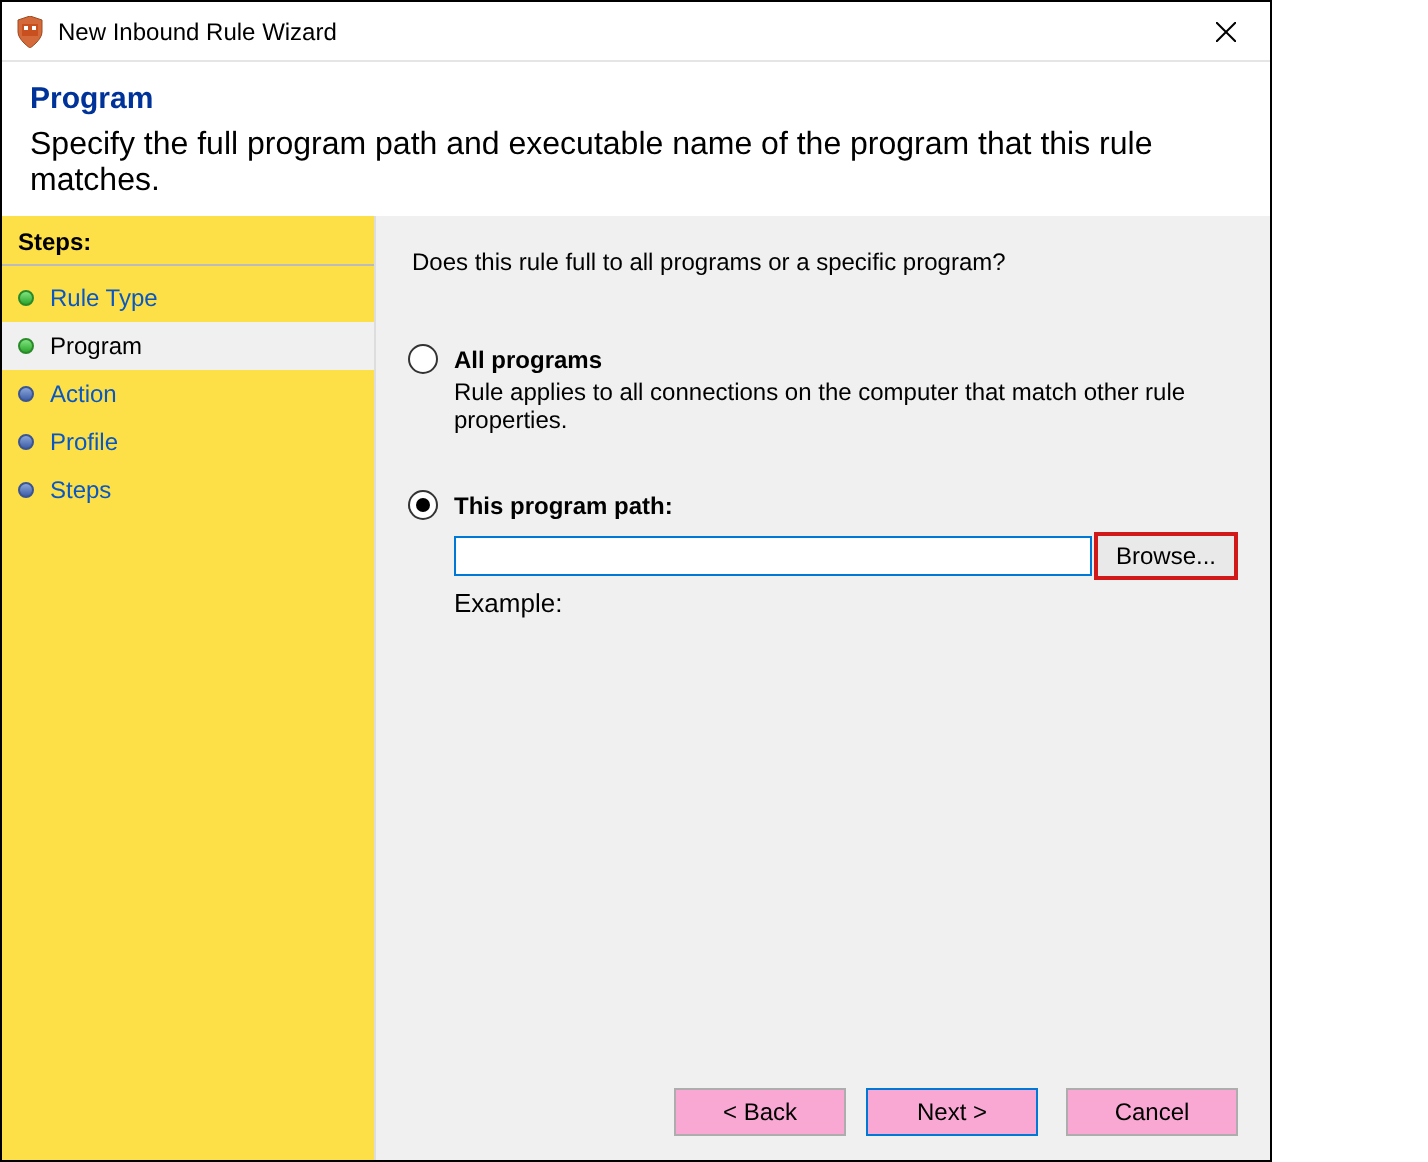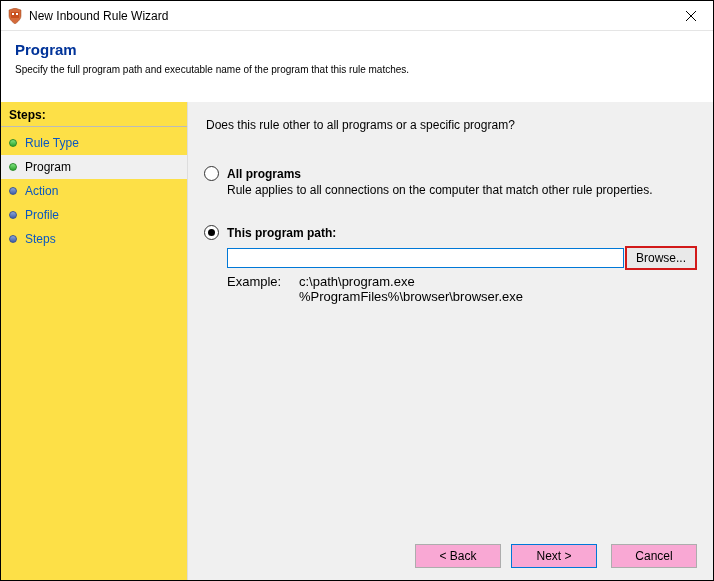--- a/index.html
+++ b/index.html
@@ -4,21 +4,21 @@
 <style>
   html, body {
     margin: 0;
     padding: 0;
     font-family: "Segoe UI", Tahoma, sans-serif;
     font-size: 12px;
     background: #fff;
     color: #000;
   }
   .window {
-    width: 714px;
+    width: 636px;
     height: 581px;
     border: 1px solid #000;
     box-sizing: border-box;
     display: flex;
     flex-direction: column;
     background: #fff;
   }
   
   .titlebar {
     height: 30px;
@@ -52,23 +52,23 @@
   .header {
     padding: 10px 14px 8px 14px;
   }
   .header .page-title {
     color: #003399;
     font-size: 15px;
     font-weight: bold;
     margin-bottom: 6px;
   }
   .header .page-subtitle {
-    font-size: 10px;
+    font-size: 16px;
     color: #000;
-    margin-bottom: 19px;
+    margin-bottom: 0;
   }
   
   .body {
     flex: 1;
     display: flex;
     min-height: 0;
   }
   .sidebar {
     width: 186px;
     background: #fde047;
@@ -273,43 +273,41 @@
       </div>
       <div class="step-item">
         <span class="bullet blue"></span>
         <span>Steps</span>
       </div>
     </div>
 
     <div class="main">
       <div class="main-content">
 
-        <div class="question">Does this rule other to all programs or a specific program?</div>
+        <div class="question">Does this rule full to all programs or a specific program?</div>
 
         <div class="block1">
           <div class="option-row">
             <span class="radio"></span>
             <span class="option-label">All programs</span>
           </div>
           <div class="option-desc">Rule applies to all connections on the computer that match other rule properties.</div>
         </div>
 
         <div>
           <div class="option-row">
             <span class="radio selected"></span>
             <span class="option-label">This program path:</span>
           </div>
           <div class="path-row">
             <input class="path-input" type="text" value="" style="">
             <button class="browse-btn">Browse...</button>
           </div>
           <div class="example-row">
             <span class="example-label">Example:</span>
-            <span class="example-text">c:\path\program.exe
-%ProgramFiles%\browser\browser.exe</span>
           </div>
         </div>
 
       </div>
 
       <div class="footer">
         <button class="btn">&lt; Back</button>
         <button class="btn primary">Next &gt;</button>
         <button class="btn sep-before-cancel">Cancel</button>
       </div>

